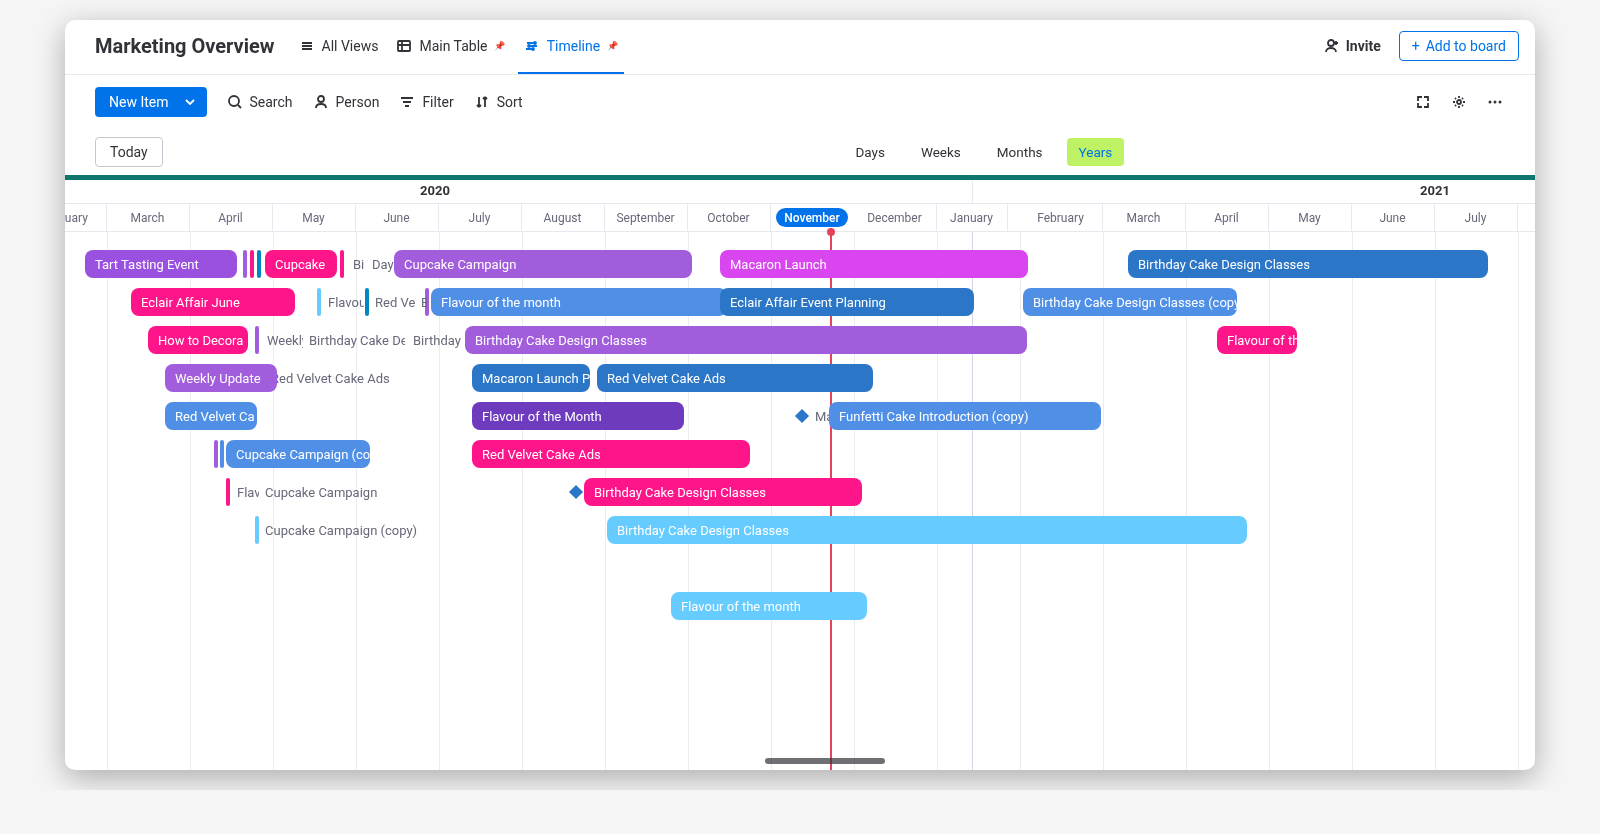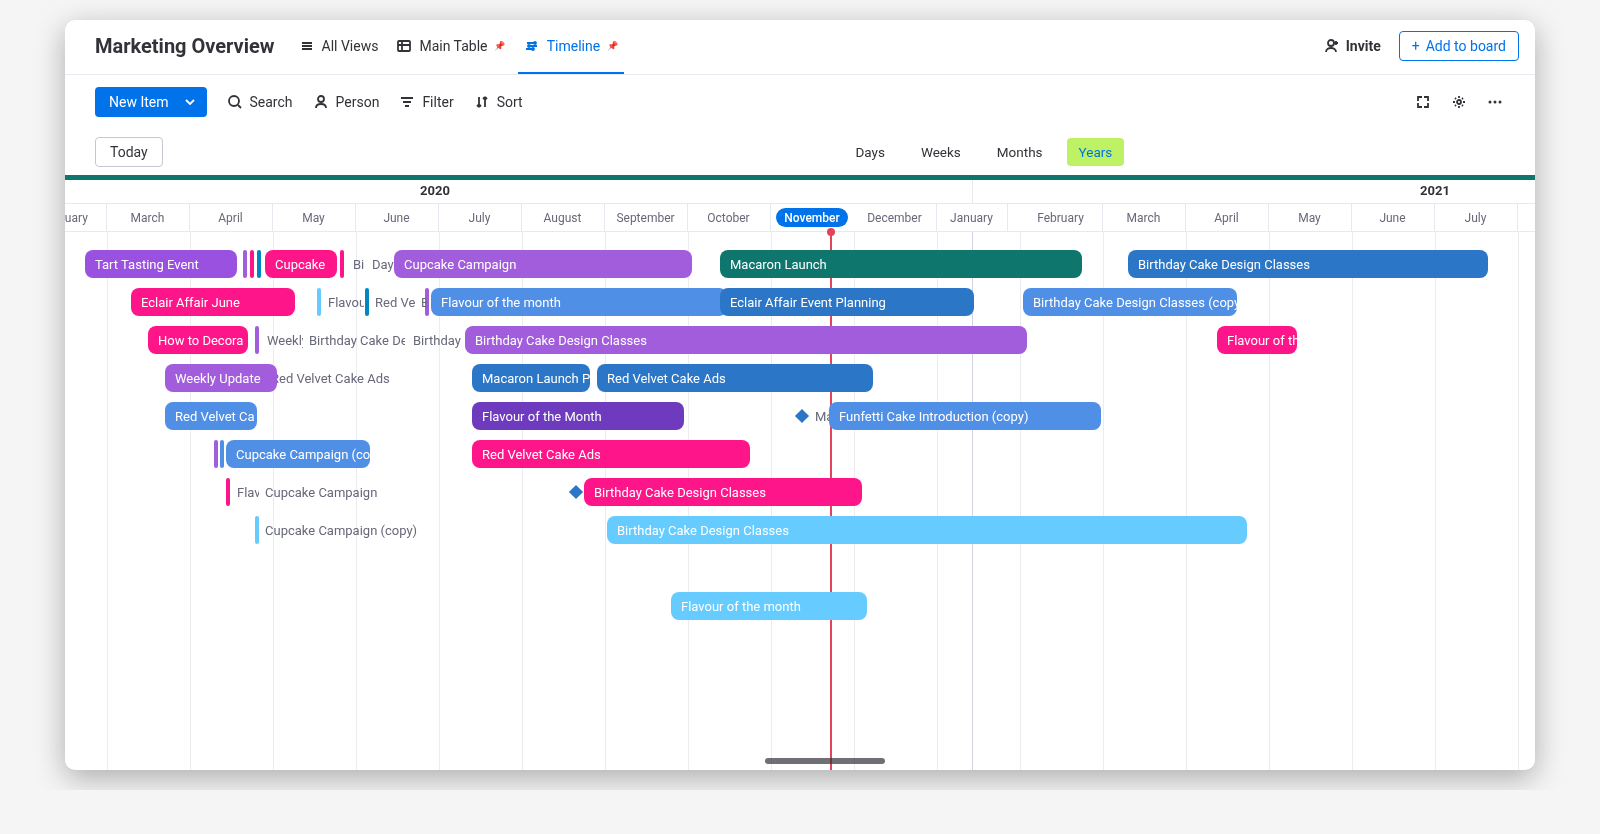--- a/index.html
+++ b/index.html
@@ -342,21 +342,21 @@
         <div class="row" style="top: 0px;">
           <div class="sliver" style="left: 178px; background: rgb(162, 93, 220);"></div>
           <div class="sliver" style="left: 185px; background: rgb(255, 21, 138);"></div>
           <div class="sliver" style="left: 192px; background: rgb(0, 134, 192);"></div>
           <div class="sliver" style="left: 275px; background: rgb(255, 21, 138);"></div>
           <div class="txt-frag" style="left: 284px; width: 16px;">Bir</div>
           <div class="txt-frag" style="left: 303px; width: 26px;">Days</div>
           <div class="bar" style="left: 20px; width: 152px; background: rgb(155, 81, 224);">Tart Tasting Event</div>
           <div class="bar" style="left: 200px; width: 72px; background: rgb(255, 21, 138);">Cupcake</div>
           <div class="bar" style="left: 329px; width: 298px; background: rgb(162, 93, 220);">Cupcake Campaign</div>
-          <div class="bar" style="left: 655px; width: 362px; background: #0f766e;">Macaron Launch</div>
+          <div class="bar" style="left: 655px; width: 308px; background: #d946ef;">Macaron Launch</div>
           <div class="bar" style="left: 1063px; width: 360px; background: rgb(43, 118, 198);">Birthday Cake Design Classes</div>
         </div>
         <div class="row" style="top: 38px;">
           <div class="sliver" style="left: 252px; background: rgb(102, 204, 255);"></div>
           <div class="sliver" style="left: 300px; background: rgb(0, 134, 192);"></div>
           <div class="sliver" style="left: 360px; background: rgb(162, 93, 220);"></div>
           <div class="txt-frag" style="left: 259px; width: 40px;">Flavou</div>
           <div class="txt-frag" style="left: 306px; width: 44px;">Red Ve</div>
           <div class="txt-frag" style="left: 352px; width: 10px;">Bir</div>
           <div class="bar" style="left: 66px; width: 164px; background: rgb(255, 21, 138);">Eclair Affair June</div>

